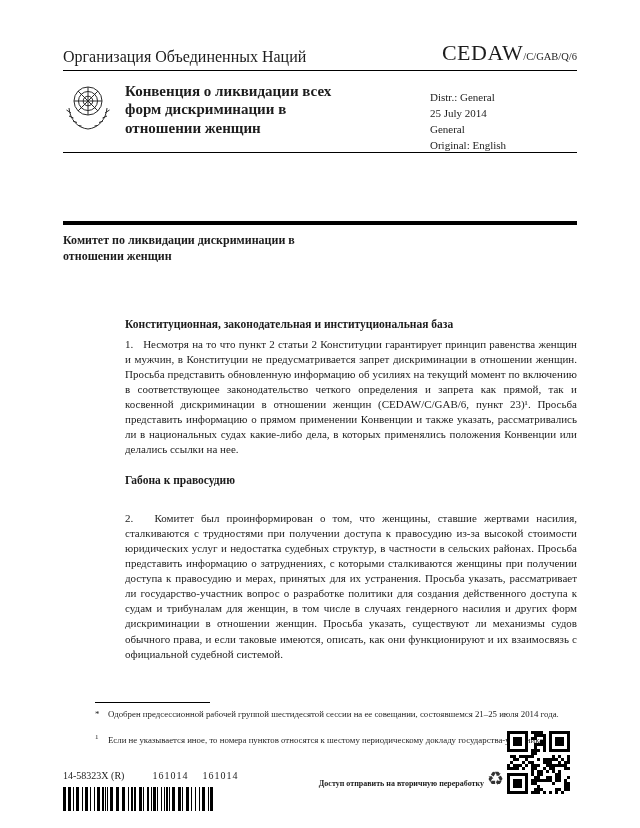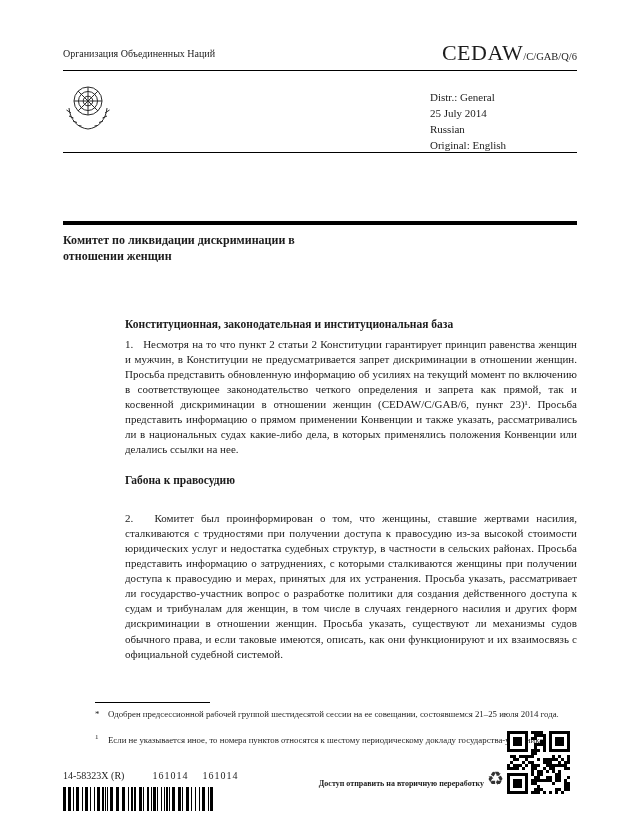--- a/index.html
+++ b/index.html
@@ -1,19 +1,19 @@
 <!DOCTYPE html>
 <html><head>
 <meta charset="utf-8">
 <style>
   html,body{margin:0;padding:0;background:#f2f2f0;}
   .page{position:relative;width:640px;height:828px;margin:0 auto;background:#ffffff;
         font-family:"Liberation Serif", serif;color:#1c1c1c;overflow:hidden;
         box-shadow:0 0 4px rgba(0,0,0,.25);}
-  .org-name{position:absolute;left:63px;top:48px;font-size:10px;}
+  .org-name{position:absolute;left:63px;top:48px;font-size:16px;}
   .doc-symbol{position:absolute;right:63px;top:40px;text-align:right;white-space:nowrap;}
   .cedaw{font-size:22px;letter-spacing:.5px;}
   .symbol-suffix{font-size:10.5px;}
   .rule-thin-1{position:absolute;left:63px;right:63px;top:70px;height:1px;background:#000;}
   .emblem{position:absolute;left:61px;top:80px;width:54px;height:54px;}
   .doc-title{position:absolute;left:125px;top:82px;width:232px;font-size:15px;font-weight:bold;line-height:1.22;}
   .distr{position:absolute;left:430px;top:90px;font-size:11px;line-height:1.45;}
   .rule-thin-2{position:absolute;left:63px;right:63px;top:152px;height:1px;background:#000;}
   .rule-thick{position:absolute;left:63px;right:63px;top:221px;height:4px;background:#000;}
   .committee{position:absolute;left:63px;top:232px;width:250px;font-size:12px;font-weight:bold;line-height:1.35;}
@@ -64,24 +64,25 @@
           <path d="M12.5 38 L8 36"></path>
           <path d="M16 42.5 L12 41"></path>
           <path d="M20.5 46 L17.5 45.5"></path>
         <path d="M44 33 L48.5 30"></path>
           <path d="M41.5 38 L46 36"></path>
           <path d="M38 42.5 L42 41"></path>
           <path d="M33.5 46 L36.5 45.5"></path>
       </g>
     </svg>
   </div>
+  <div class="doc-title">Конвенция о ликвидации всех форм дискриминации в отношении женщин</div>
   <div class="distr">
     <div>Distr.: General</div>
     <div>25 July 2014</div>
-    <div>Russian</div>
+    <div>General</div>
     <div>Original: English</div>
   </div>
   <div class="rule-thin-2"></div>
 
   <div class="rule-thick"></div>
   <div class="committee">Комитет по ликвидации дискриминации в отношении женщин</div>
 
   <div class="sec-heading sec1">Конституционная, законодательная и институциональная база</div>
   <div class="para para1">1.&nbsp;&nbsp;&nbsp;Несмотря на то что пункт 2 статьи 2 Конституции гарантирует принцип равенства женщин и мужчин, в Конституции не предусматривается запрет дискриминации в отношении женщин. Просьба представить обновленную информацию об усилиях на текущий момент по включению в соответствующее законодательство четкого определения и запрета как прямой, так и косвенной дискриминации в отношении женщин (CEDAW/C/GAB/6, пункт 23)¹. Просьба представить информацию о прямом применении Конвенции и также указать, рассматривались ли в национальных судах какие-либо дела, в которых применялись положения Конвенции или делались ссылки на нее.</div>
 

